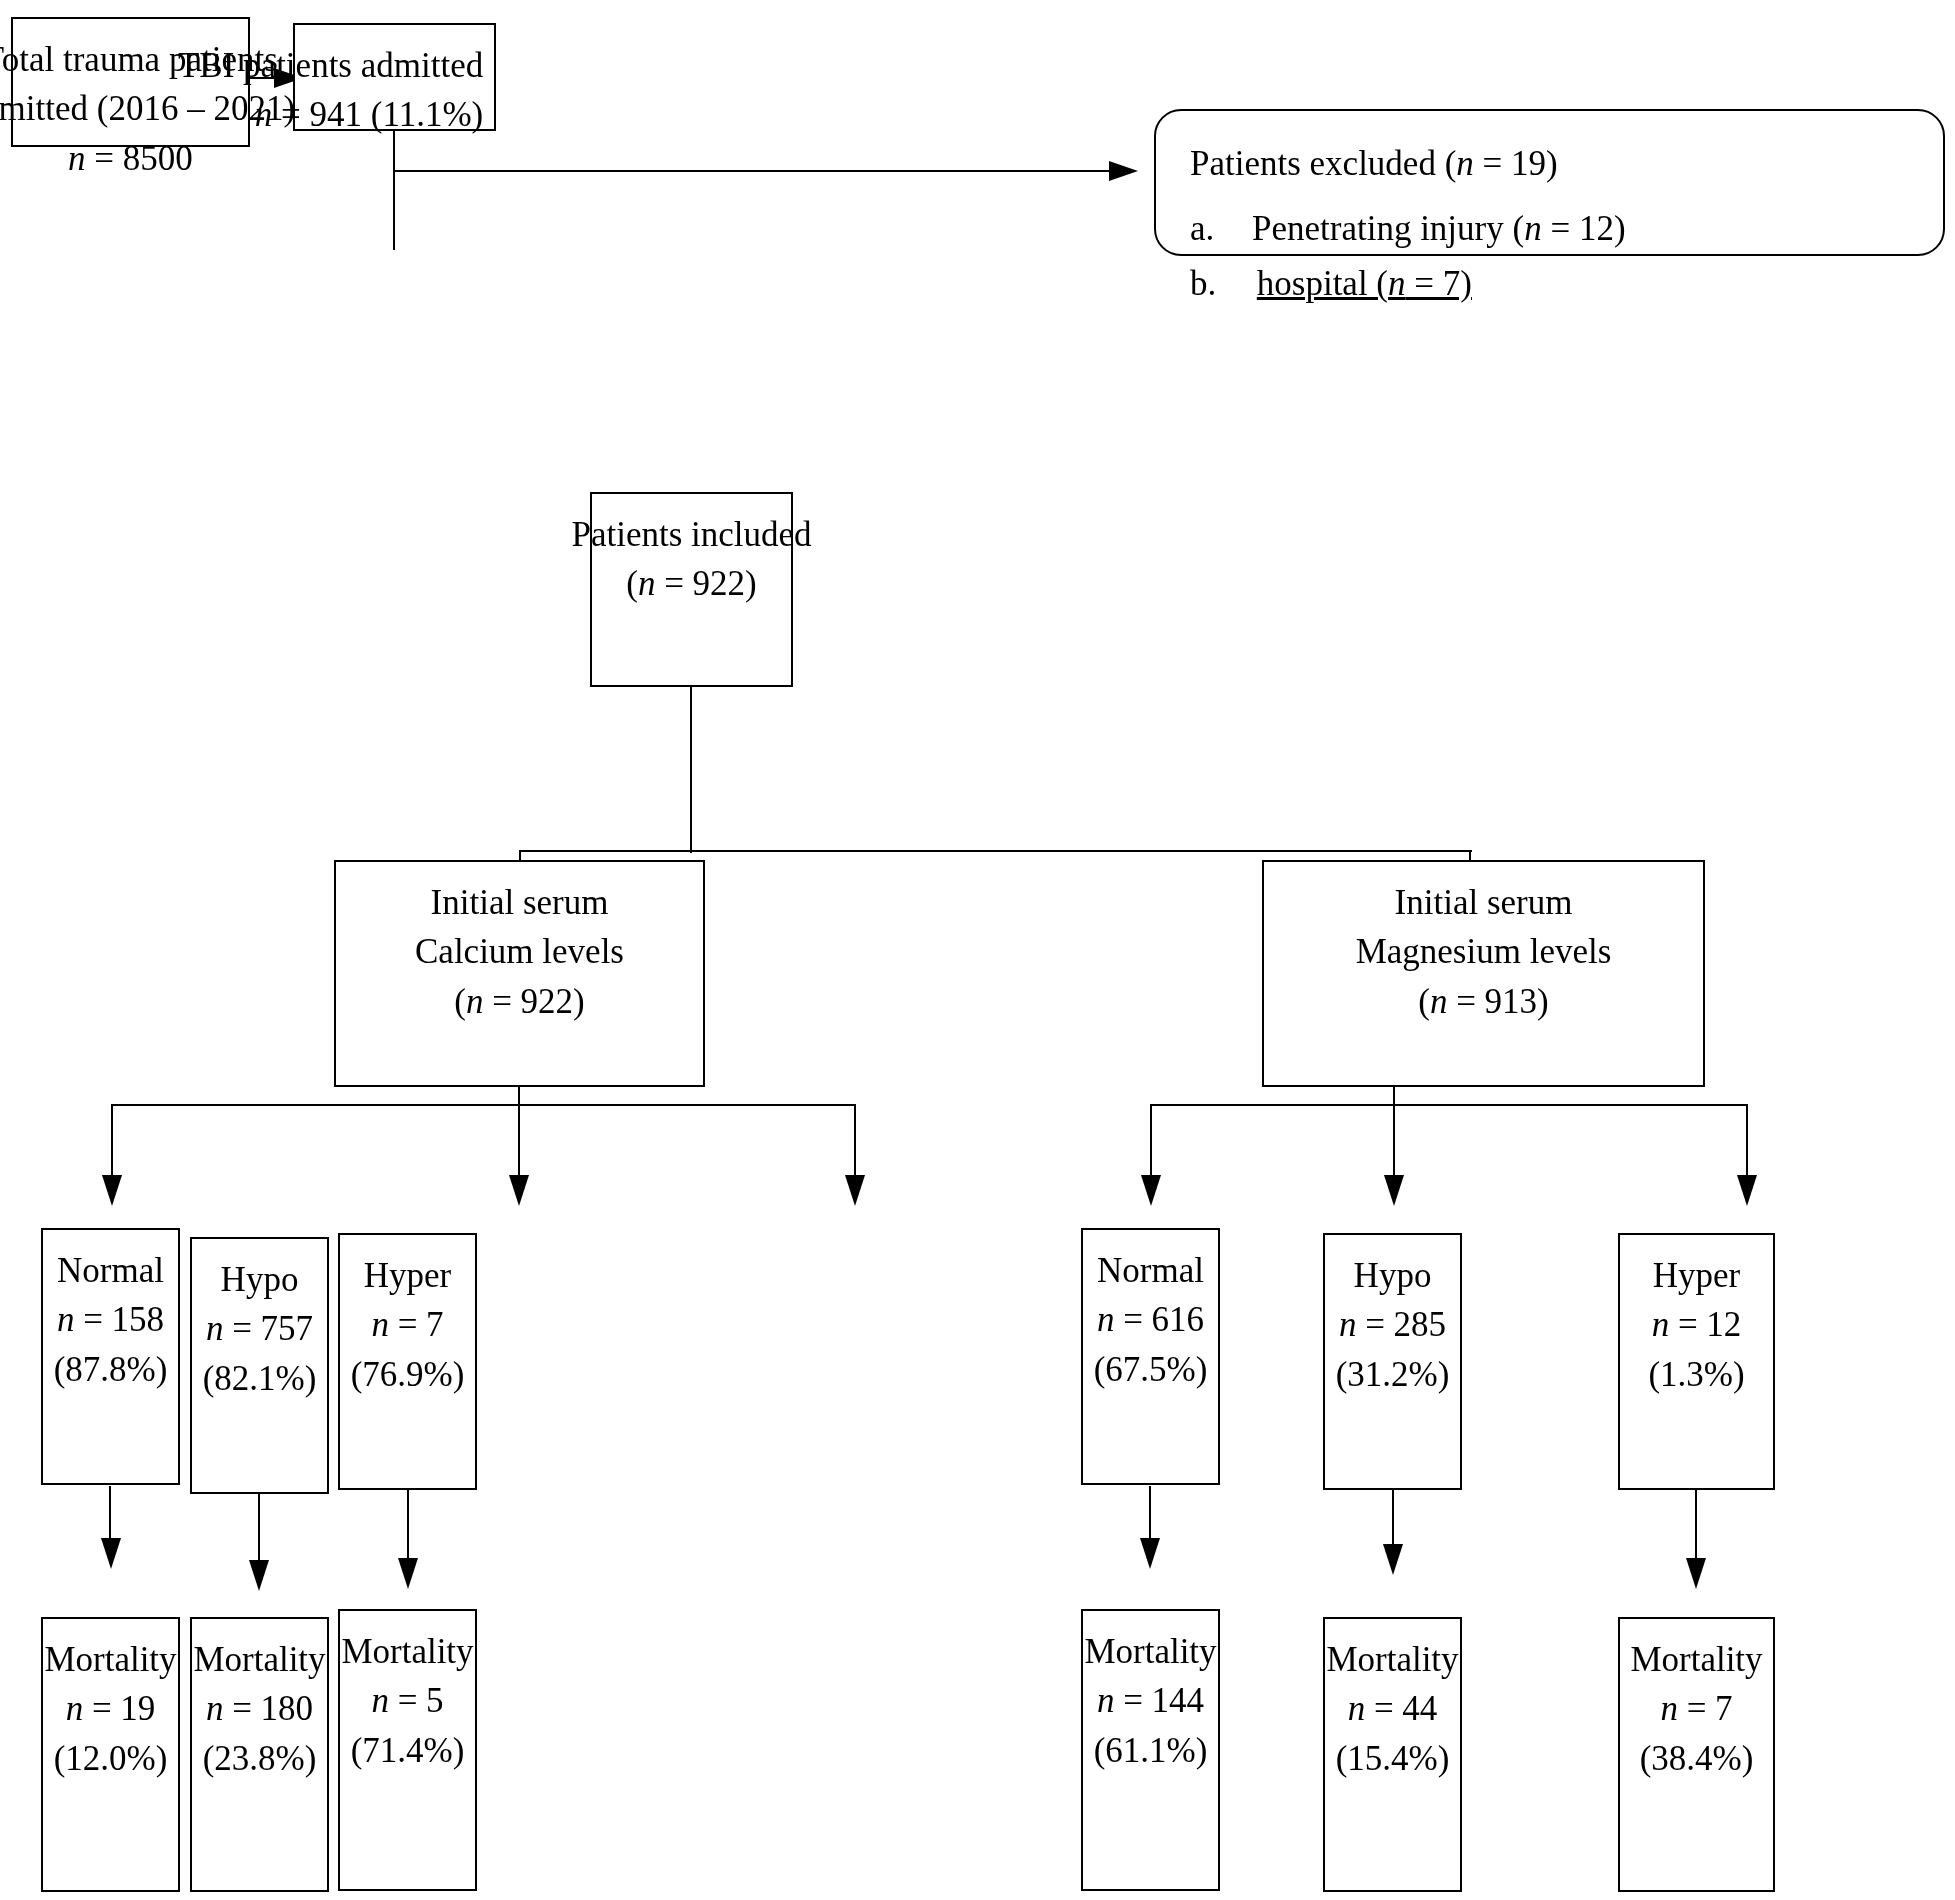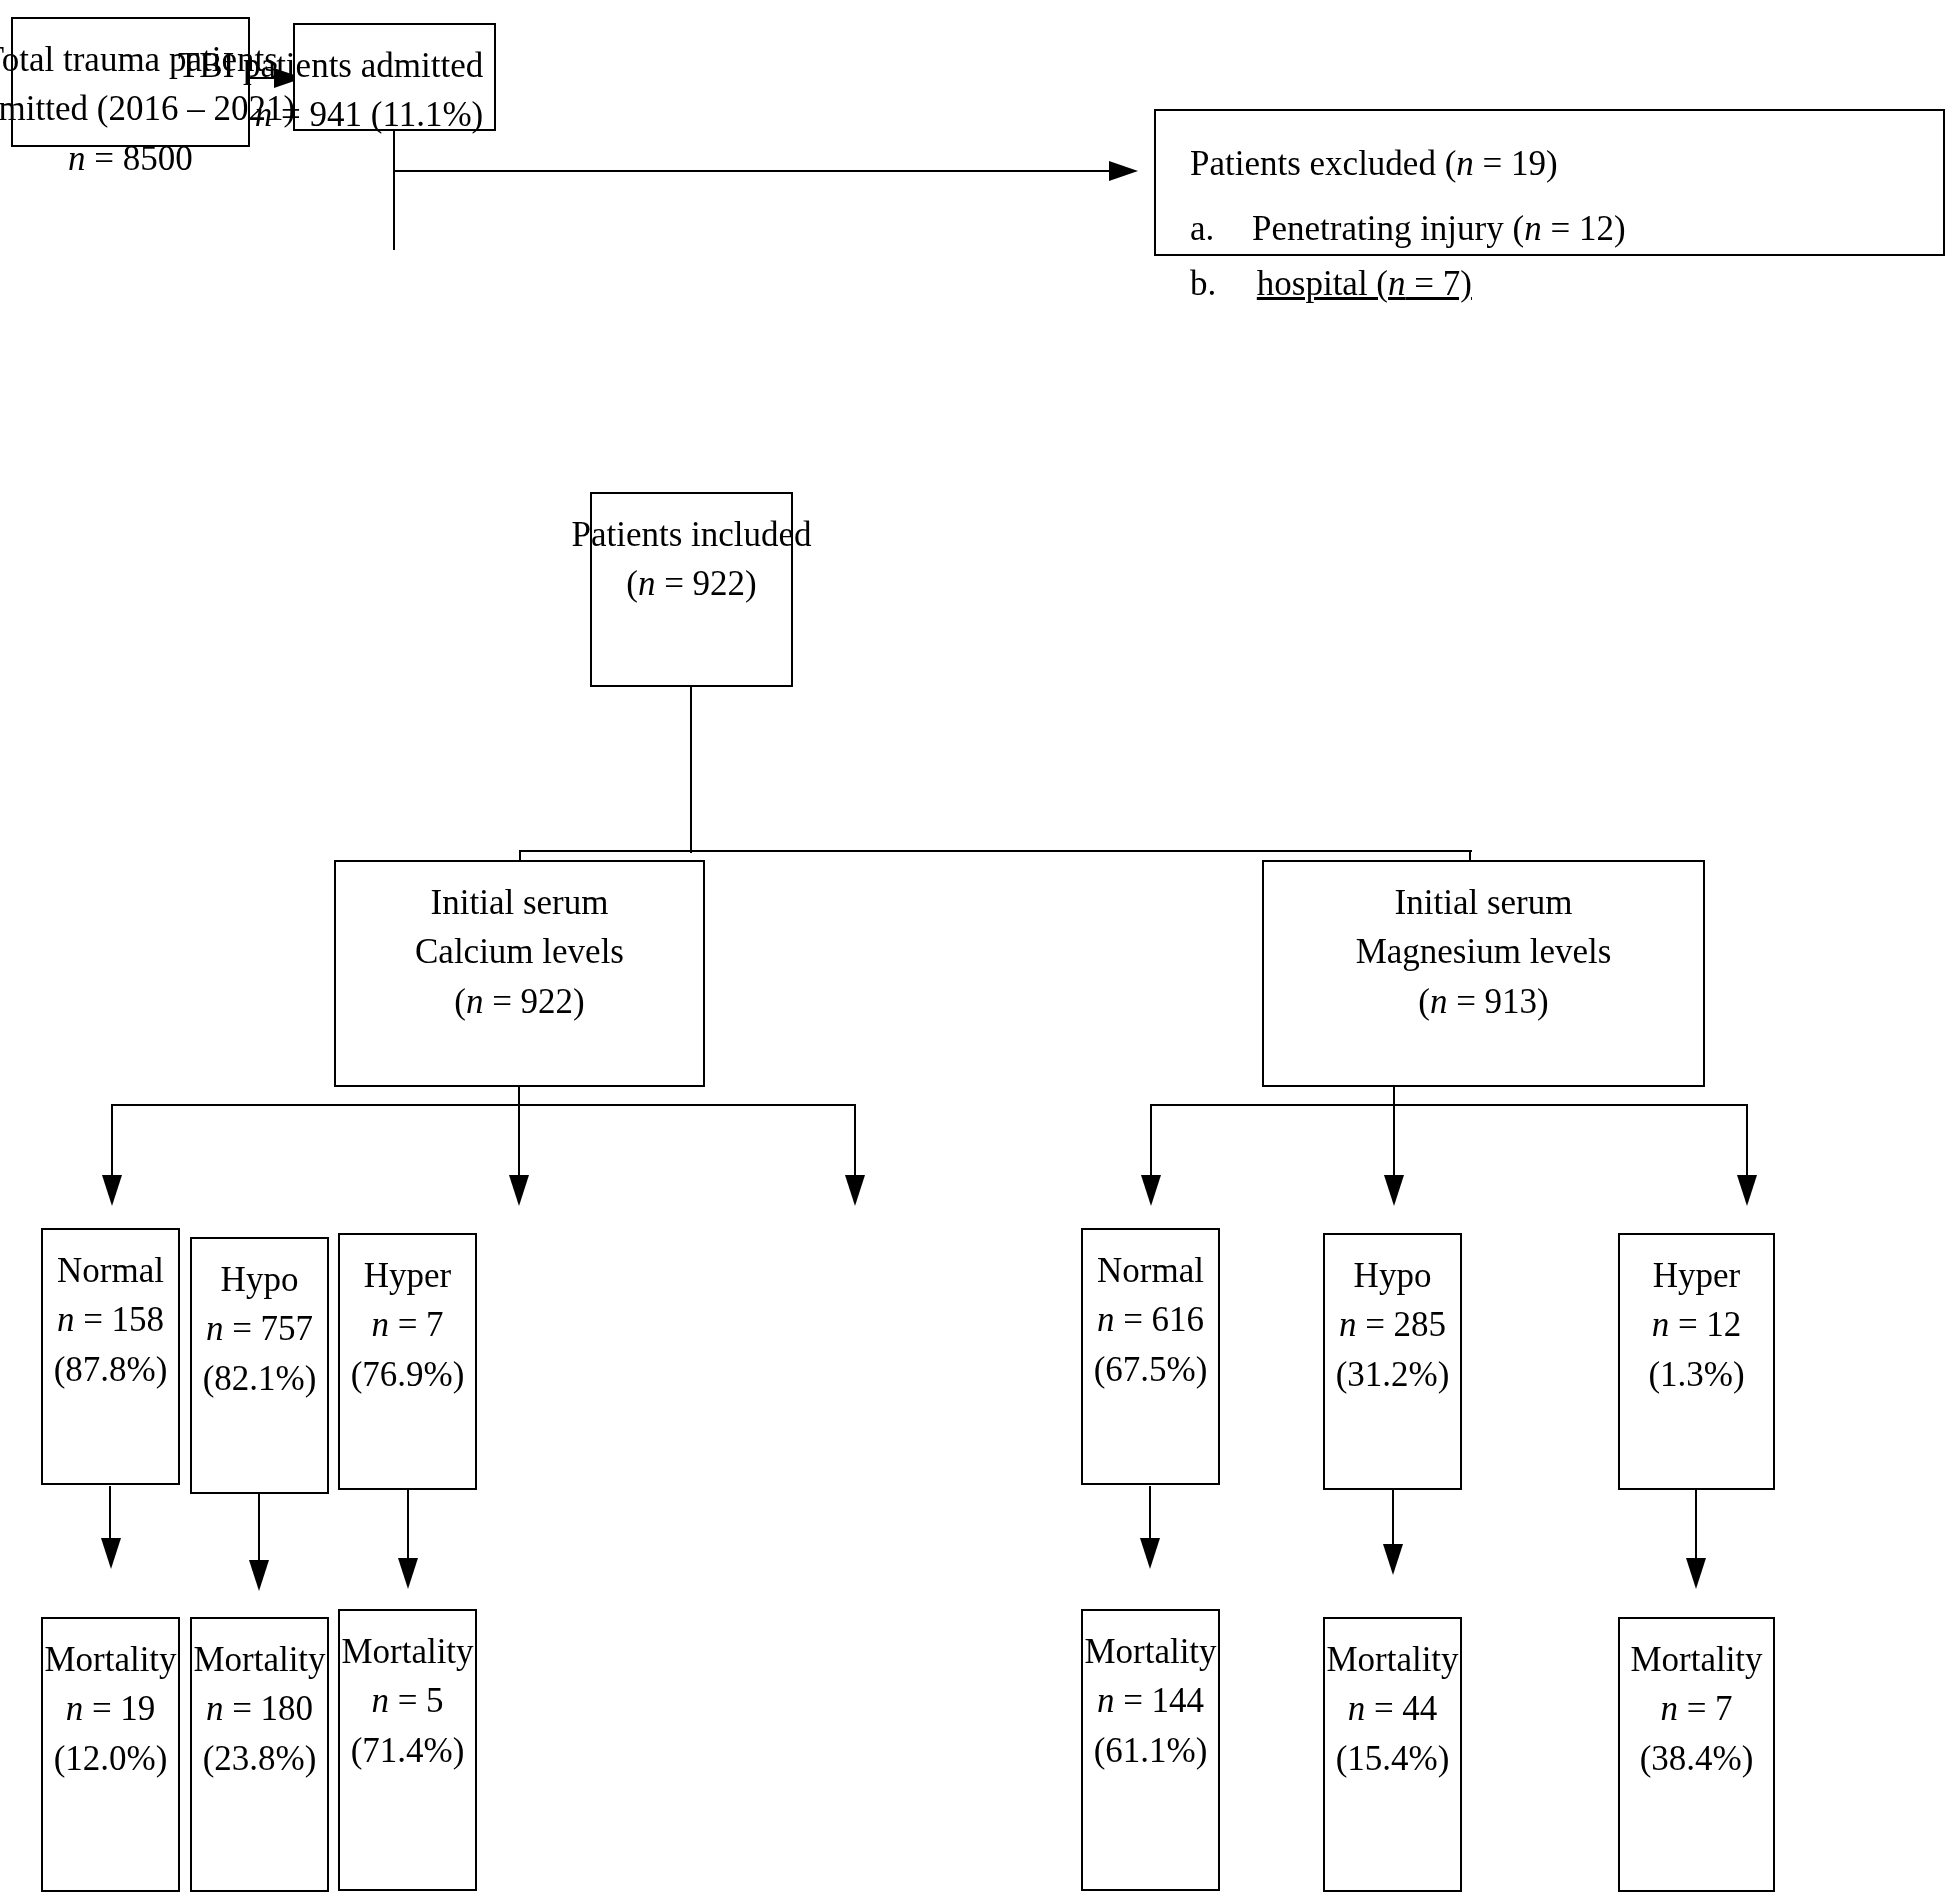--- a/index.html
+++ b/index.html
@@ -27,20 +27,21 @@
     justify-content: flex-start;
     text-align: center;
     font-size: 35px;
     line-height: 1.42;
     padding: 15.6px 10.8px 10.8px 10.8px;
   }
   .node.left-align {
     align-items: flex-start;
     text-align: left;
     padding: 27.5px 18px 10.8px 34px;
+    border-radius: 27px;
   }
   .node .line { white-space: nowrap; }
   .ital { font-style: italic; }
   .excl-head { margin-bottom: 15.6px; }
   .excl-item {
     display: flex;
     align-items: flex-start;
     width: 100%;
     margin-bottom: 6px;
   }

